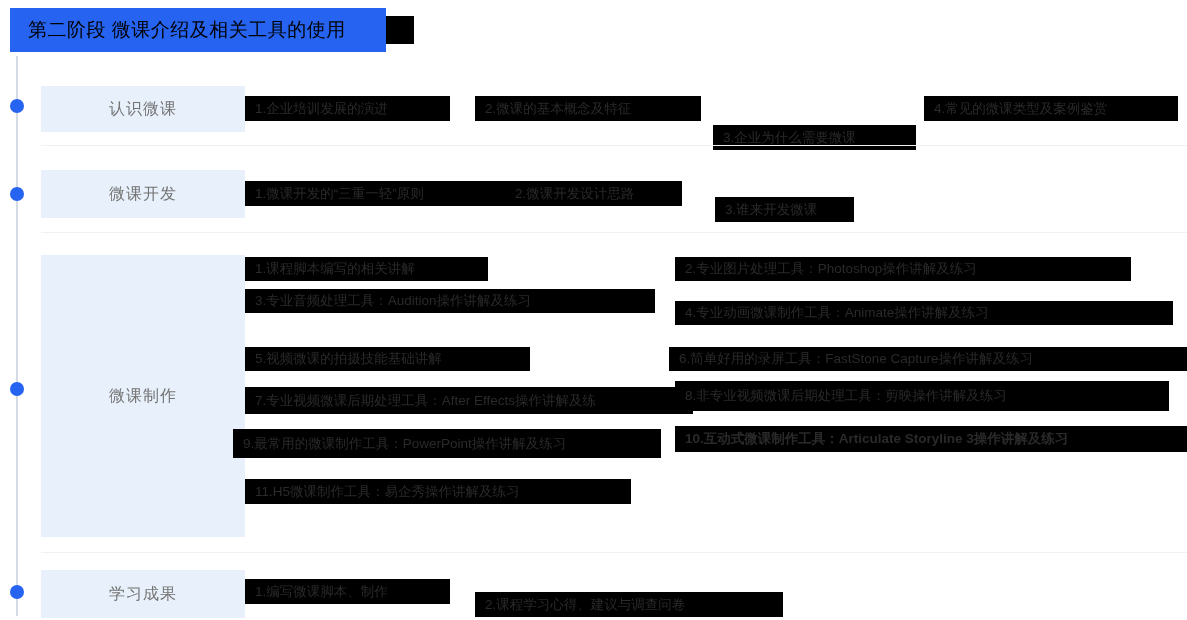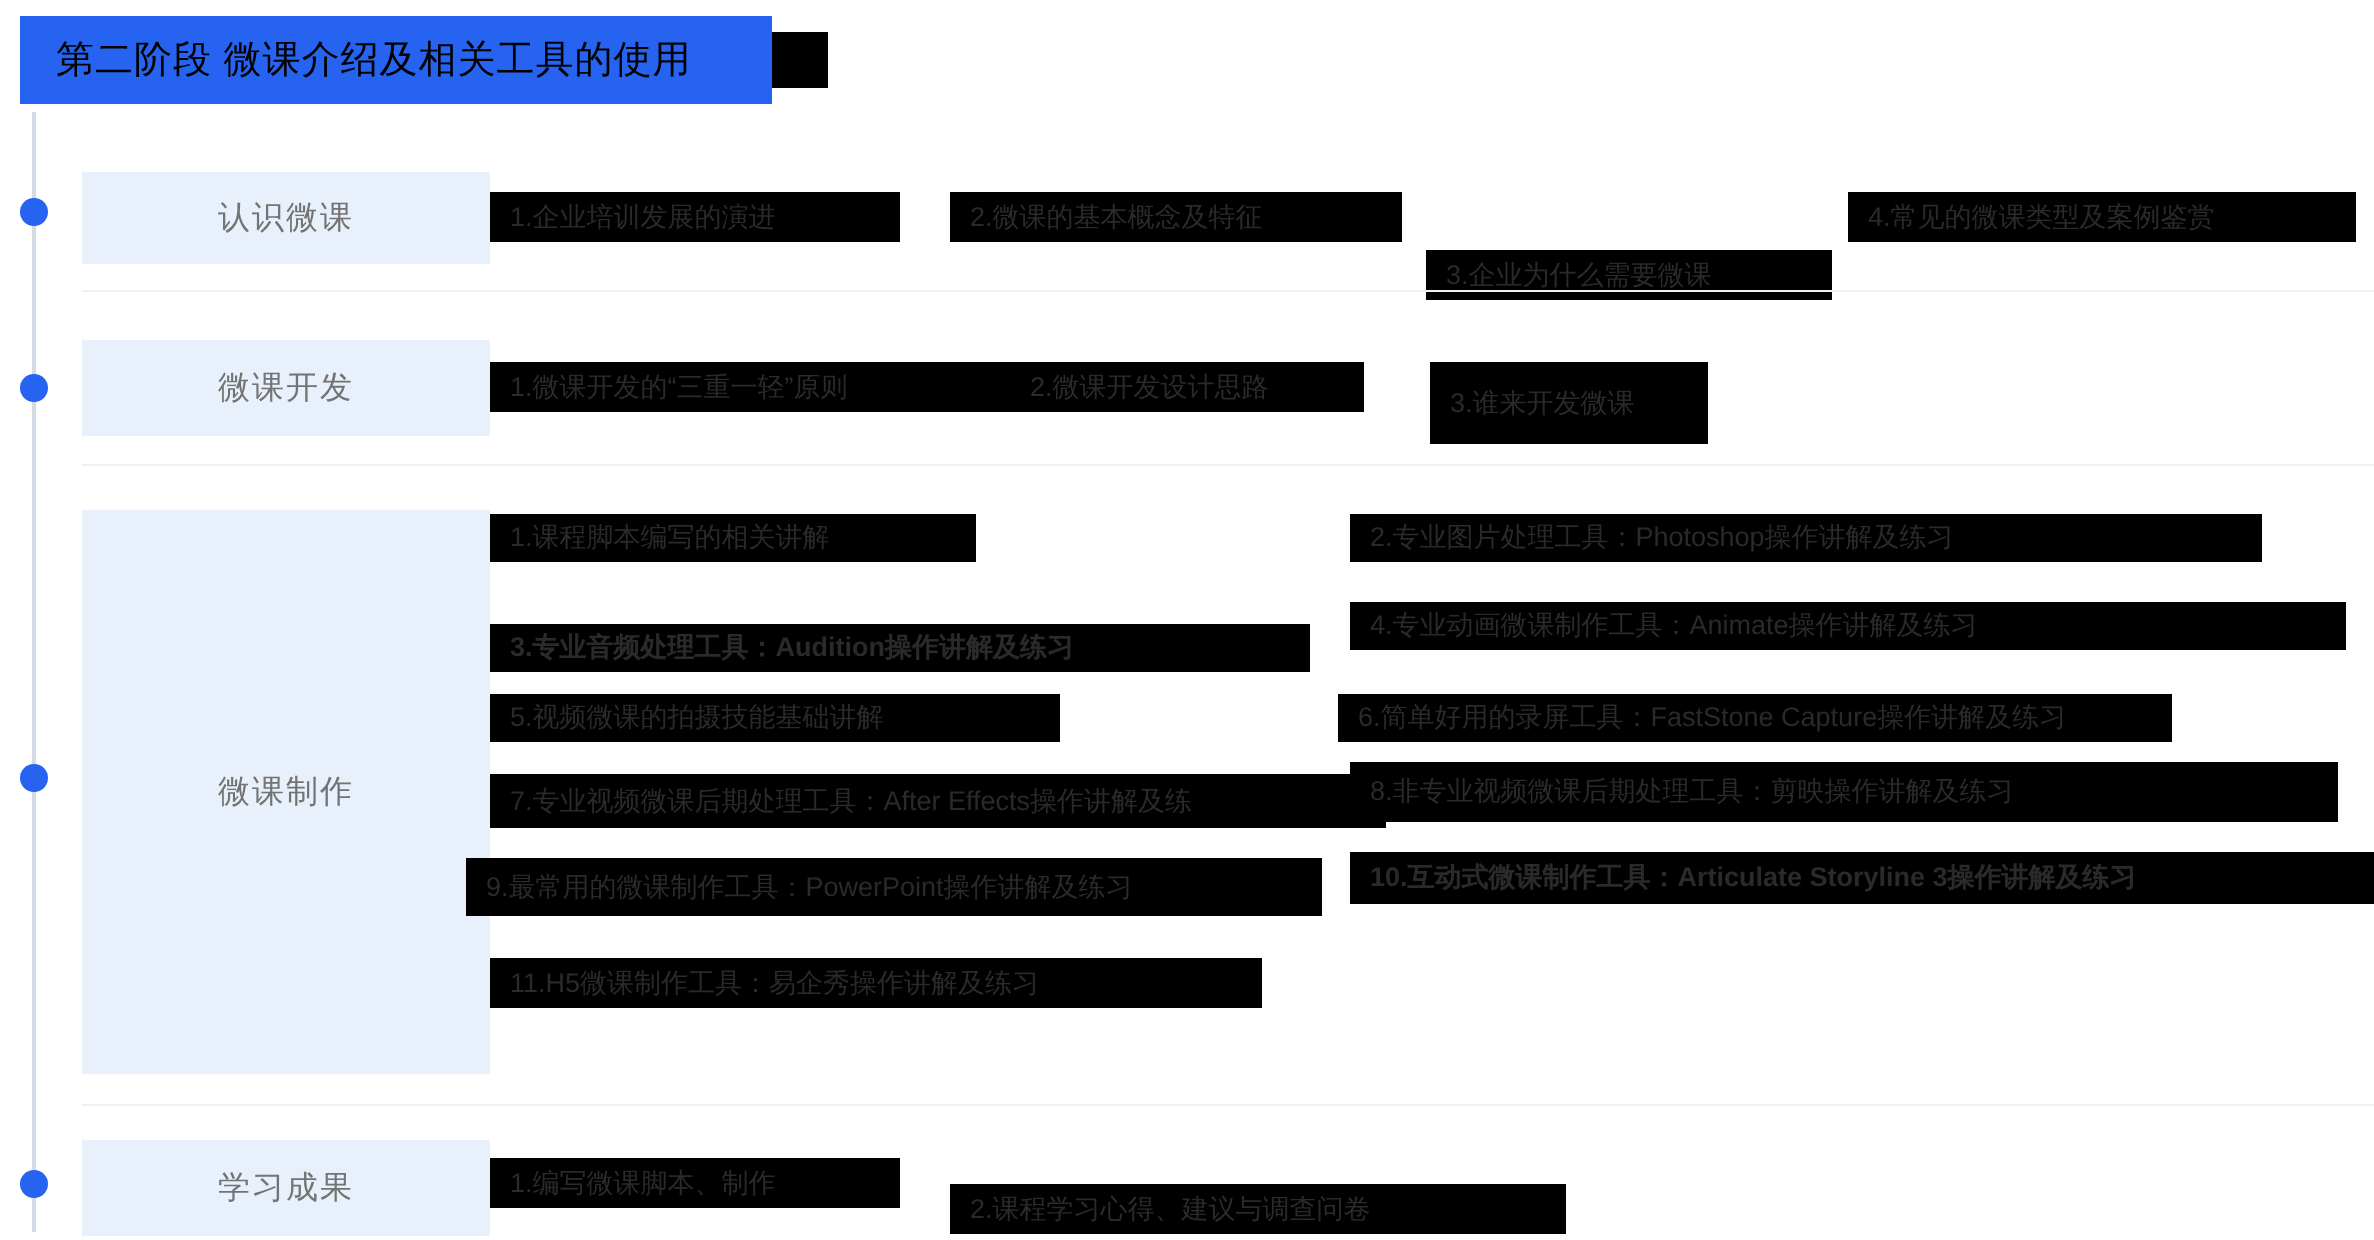--- a/index.html
+++ b/index.html
@@ -136,36 +136,36 @@
     <div class="chip" style="left:883px; top:10px; width:254px; height:25px;">4.常见的微课类型及案例鉴赏</div>
   </div>
   <div class="divider" style="top:145px;"></div>
 
   <div class="section" style="top:170px;">
     <div class="section-label" style="height:48px;">
       <span>微课开发</span>
     </div>
     <div class="chip" style="left:204px; top:11px; width:265px; height:25px;">1.微课开发的“三重一轻”原则</div>
     <div class="chip" style="left:464px; top:11px; width:177px; height:25px;">2.微课开发设计思路</div>
-    <div class="chip" style="left:674px; top:11px; width:139px; height:41px;">3.谁来开发微课</div>
+    <div class="chip" style="left:674px; top:27px; width:139px; height:25px;">3.谁来开发微课</div>
   </div>
   <div class="divider" style="top:232px;"></div>
 
   <div class="section" style="top:255px;">
     <div class="section-label" style="height:282px;">
       <span>微课制作</span>
     </div>
     <div class="chip" style="left:204px; top:2px; width:243px; height:24px;">1.课程脚本编写的相关讲解</div>
     <div class="chip" style="left:634px; top:2px; width:456px; height:24px;">2.专业图片处理工具：Photoshop操作讲解及练习</div>
 
-    <div class="chip" style="left:204px; top:57px; width:410px; height:24px;font-weight:bold;">3.专业音频处理工具：Audition操作讲解及练习</div>
+    <div class="chip" style="left:204px; top:34px; width:410px; height:24px;">3.专业音频处理工具：Audition操作讲解及练习</div>
     <div class="chip" style="left:634px; top:46px; width:498px; height:24px;">4.专业动画微课制作工具：Animate操作讲解及练习</div>
 
     <div class="chip" style="left:204px; top:92px; width:285px; height:24px;">5.视频微课的拍摄技能基础讲解</div>
-    <div class="chip" style="left:628px; top:92px; width:417px; height:24px;">6.简单好用的录屏工具：FastStone Capture操作讲解及练习</div>
+    <div class="chip" style="left:628px; top:92px; width:518px; height:24px;">6.简单好用的录屏工具：FastStone Capture操作讲解及练习</div>
 
     <div class="chip" style="left:204px; top:132px; width:448px; height:27px;">7.专业视频微课后期处理工具：After Effects操作讲解及练</div>
     <div class="chip" style="left:634px; top:126px; width:494px; height:30px;">8.非专业视频微课后期处理工具：剪映操作讲解及练习</div>
 
     <div class="chip" style="left:192px; top:174px; width:428px; height:29px;">9.最常用的微课制作工具：PowerPoint操作讲解及练习</div>
     <div class="chip" style="left:634px; top:171px; width:512px; height:26px;font-weight:bold;">10.互动式微课制作工具：Articulate Storyline 3操作讲解及练习</div>
 
     <div class="chip" style="left:204px; top:224px; width:386px; height:25px;">11.H5微课制作工具：易企秀操作讲解及练习</div>
   </div>
   <div class="divider" style="top:552px;"></div>

